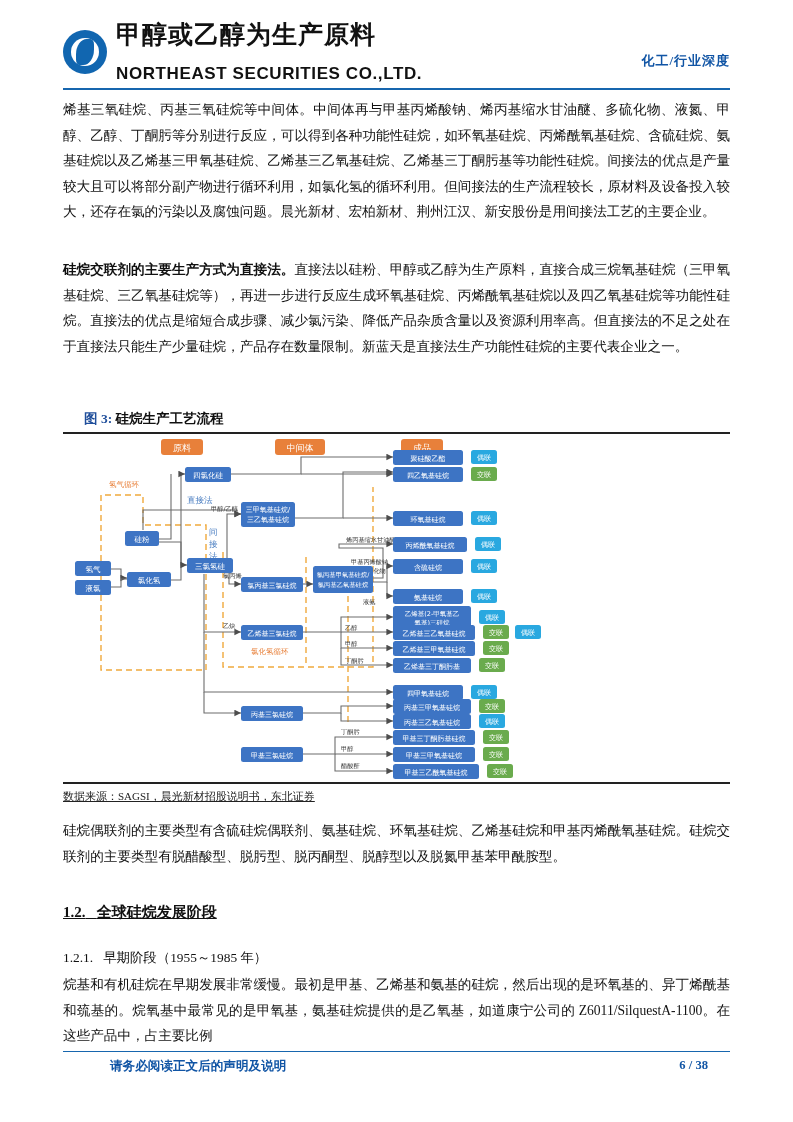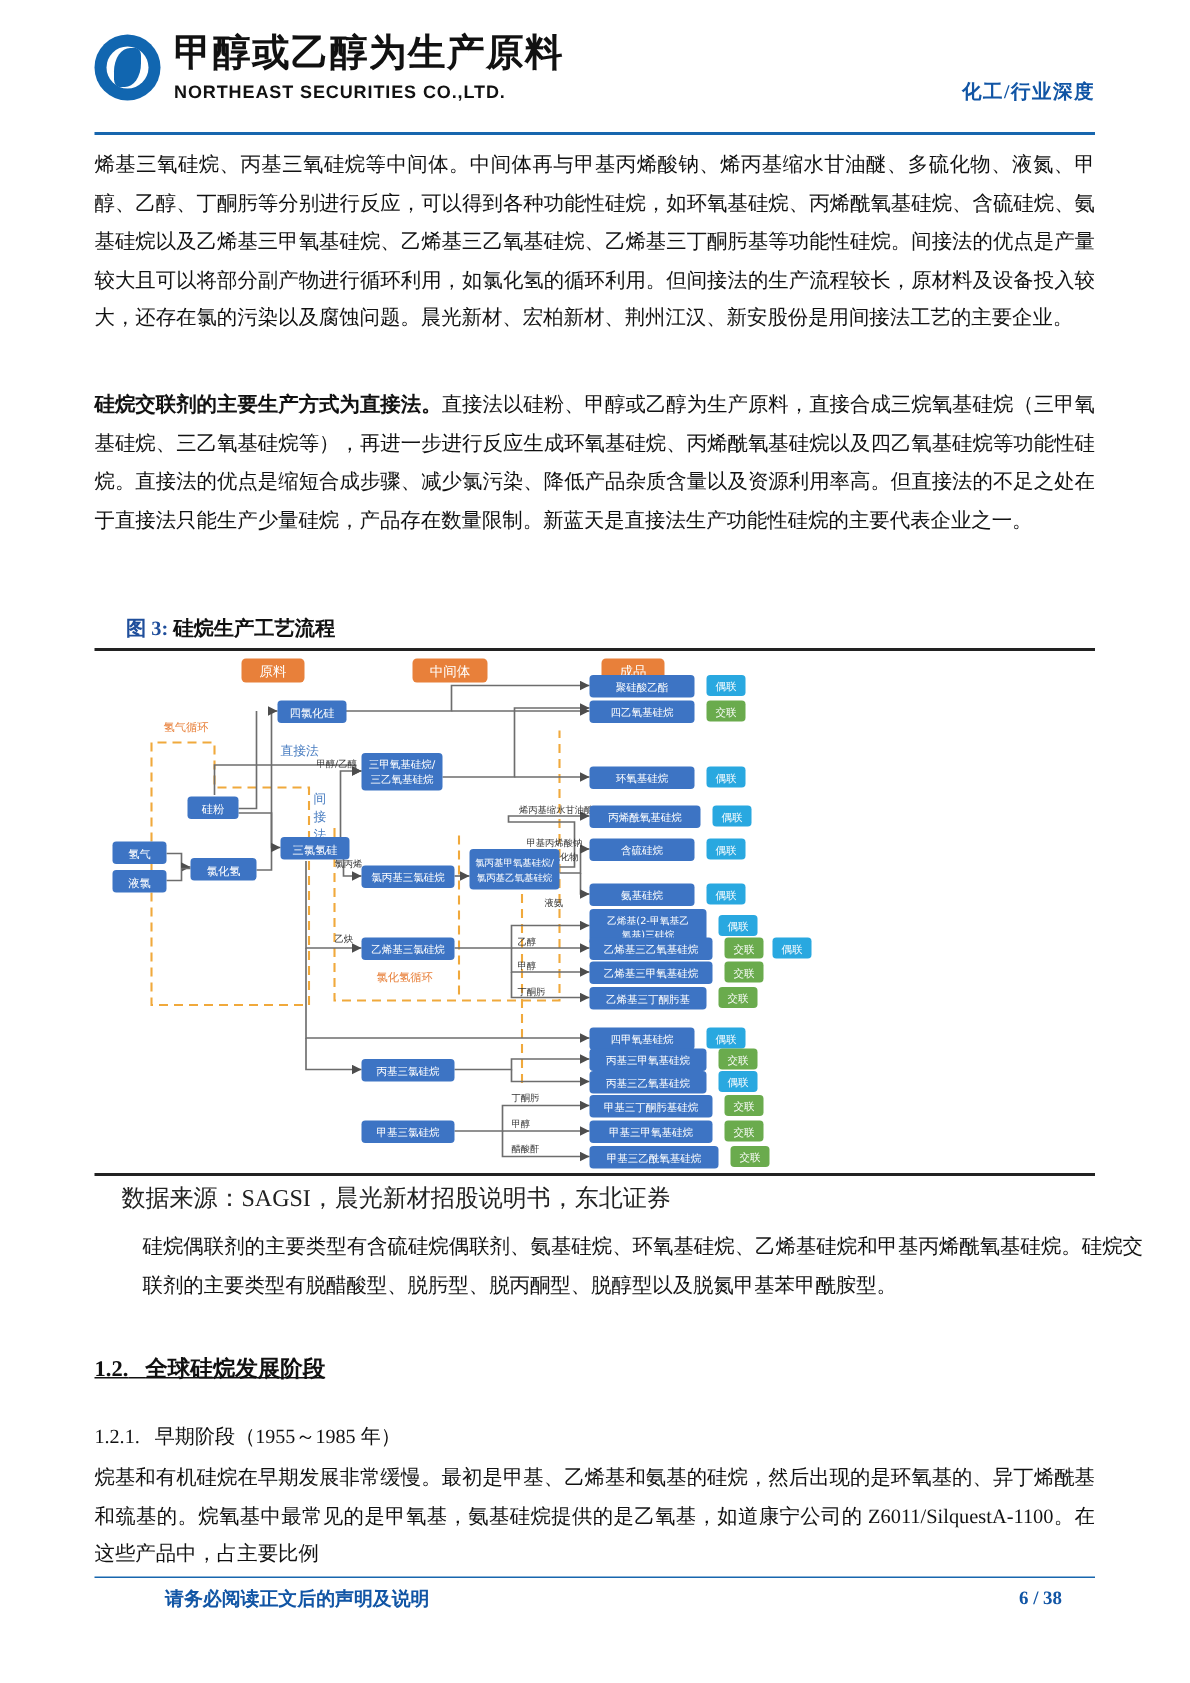--- a/index.html
+++ b/index.html
@@ -16,34 +16,34 @@
   .logo-mark{width:44px;height:44px;border-radius:50%;background:#1166b0;
      position:relative;flex:none;}
   .logo-mark:after{content:"";position:absolute;left:8px;top:8px;width:28px;height:28px;
      border-radius:50%;background:#fff;}
   .logo-mark:before{content:"";position:absolute;left:13px;top:9px;width:18px;height:26px;
      background:#1166b0;border-radius:60% 20% 60% 20%;z-index:2;}
   .logo-txt{line-height:1;}
   .logo-cn{font-family:"DejaVu Sans","Liberation Sans",sans-serif;
      font-weight:bold;font-size:25px;letter-spacing:1px;color:#111;}
   .logo-en{font-family:"Liberation Sans",sans-serif;font-weight:bold;
-     font-size:12px;letter-spacing:.6px;color:#111;margin-top:8px;}
+     font-size:17px;letter-spacing:.6px;color:#111;margin-top:18px;}
   .hdr-right{position:absolute;right:0;top:30px;font-weight:bold;font-size:13px;
      color:#1155a5;letter-spacing:1px;}
   .hdr-rule{position:absolute;left:63px;top:88px;width:667px;height:2px;background:#1766ae;}
 
   
   .para{position:absolute;left:63px;width:667px;font-size:13.6px;line-height:25.5px;
      text-align:justify;color:#111;}
   .b{font-weight:bold;}
 
   .figtitle{position:absolute;left:63px;font-weight:bold;font-size:13.5px;color:#111;}
   .figtitle .n{color:#1f4e9b;padding-left:21px;}
   .figrule{position:absolute;left:63px;width:667px;height:1.6px;background:#222;}
-  .src{position:absolute;left:81px;font-size:16px;color:#222;}
+  .src{position:absolute;left:63px;font-size:11px;color:#222;text-decoration:underline;}
 
   h2.sec{position:absolute;left:63px;margin:0;font-size:15px;font-weight:bold;color:#111;}
   .sub{position:absolute;left:63px;font-size:13.4px;color:#111;}
 
   
   .ftr-rule{position:absolute;left:63px;top:1051px;width:667px;height:1.4px;background:#1766ae;}
   .ftr-l{position:absolute;left:110px;top:1058px;font-weight:bold;font-size:12.6px;color:#1155a5;}
   .ftr-r{position:absolute;right:85px;top:1058px;font-weight:bold;font-size:12.6px;color:#1155a5;}
 
   
@@ -289,21 +289,21 @@
         <text x="373" y="342.5" font-size="7" fill="#fff" text-anchor="middle" class="nd">甲基三乙酰氧基硅烷</text>
         <rect x="424" y="332" width="26" height="14" rx="2.5" fill="#6aab4d"></rect>
         <text x="437" y="342" font-size="7" fill="#fff" text-anchor="middle" class="nd">交联</text>
       </g>
     </svg>
   </div>
 
   <div class="figrule" style="top:782px;"></div>
   <div class="src" style="top:789px;">数据来源：SAGSI，晨光新材招股说明书，东北证券</div>
 
-  <div class="para" style="top:818px;margin-left:32px;">硅烷偶联剂的主要类型有含硫硅烷偶联剂、氨基硅烷、环氧基硅烷、乙烯基硅烷和甲基丙烯酰氧基硅烷。硅烷交联剂的主要类型有脱醋酸型、脱肟型、脱丙酮型、脱醇型以及脱氮甲基苯甲酰胺型。</div>
+  <div class="para" style="top:818px;">硅烷偶联剂的主要类型有含硫硅烷偶联剂、氨基硅烷、环氧基硅烷、乙烯基硅烷和甲基丙烯酰氧基硅烷。硅烷交联剂的主要类型有脱醋酸型、脱肟型、脱丙酮型、脱醇型以及脱氮甲基苯甲酰胺型。</div>
 
   <h2 class="sec" style="top:903px;text-decoration:underline;"><span>1.2.</span>&nbsp;&nbsp;&nbsp;<span>全球硅烷发展阶段</span></h2>
 
   <div class="sub" style="top:949px;"><span>1.2.1.</span>&nbsp;&nbsp;&nbsp;<span>早期阶段（1955～1985 年）</span></div>
 
   <div class="para" style="top:972px;">烷基和有机硅烷在早期发展非常缓慢。最初是甲基、乙烯基和氨基的硅烷，然后出现的是环氧基的、异丁烯酰基和巯基的。烷氧基中最常见的是甲氧基，氨基硅烷提供的是乙氧基，如道康宁公司的 Z6011/SilquestA-1100。在这些产品中，占主要比例</div>
 
   <div class="ftr-rule"></div>
   <div class="ftr-l">请务必阅读正文后的声明及说明</div>
   <div class="ftr-r">6 / 38</div>

